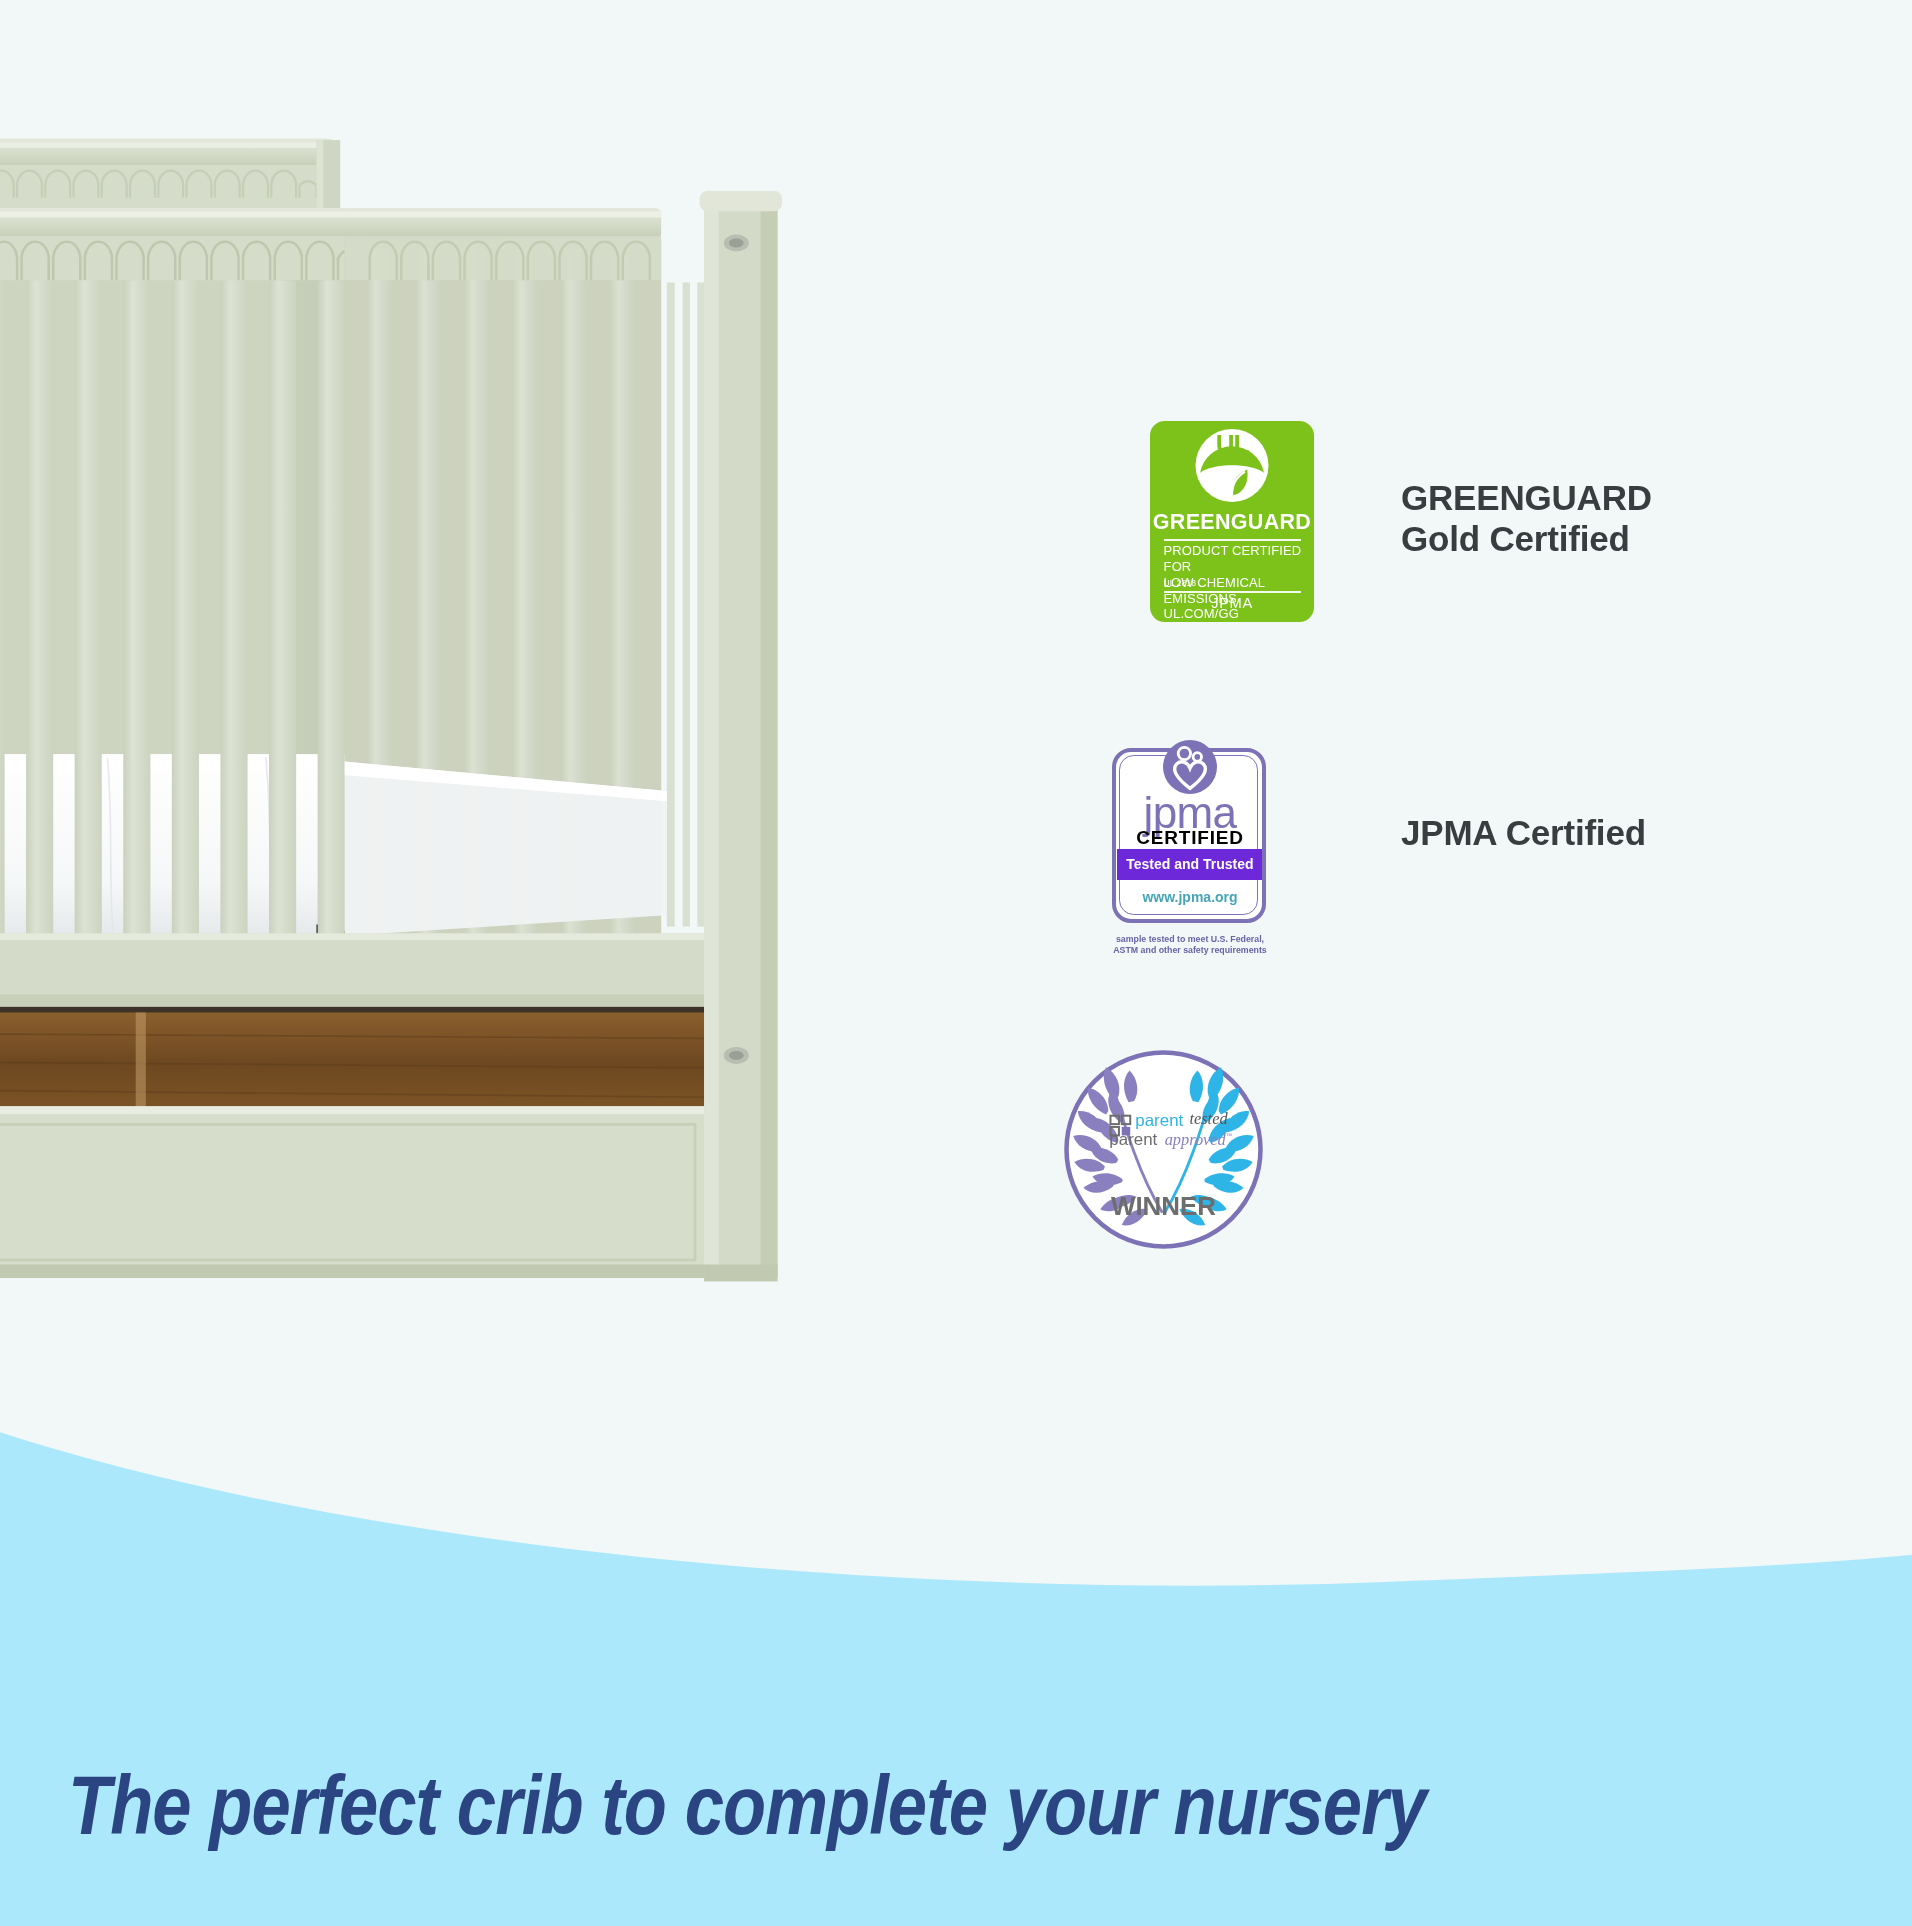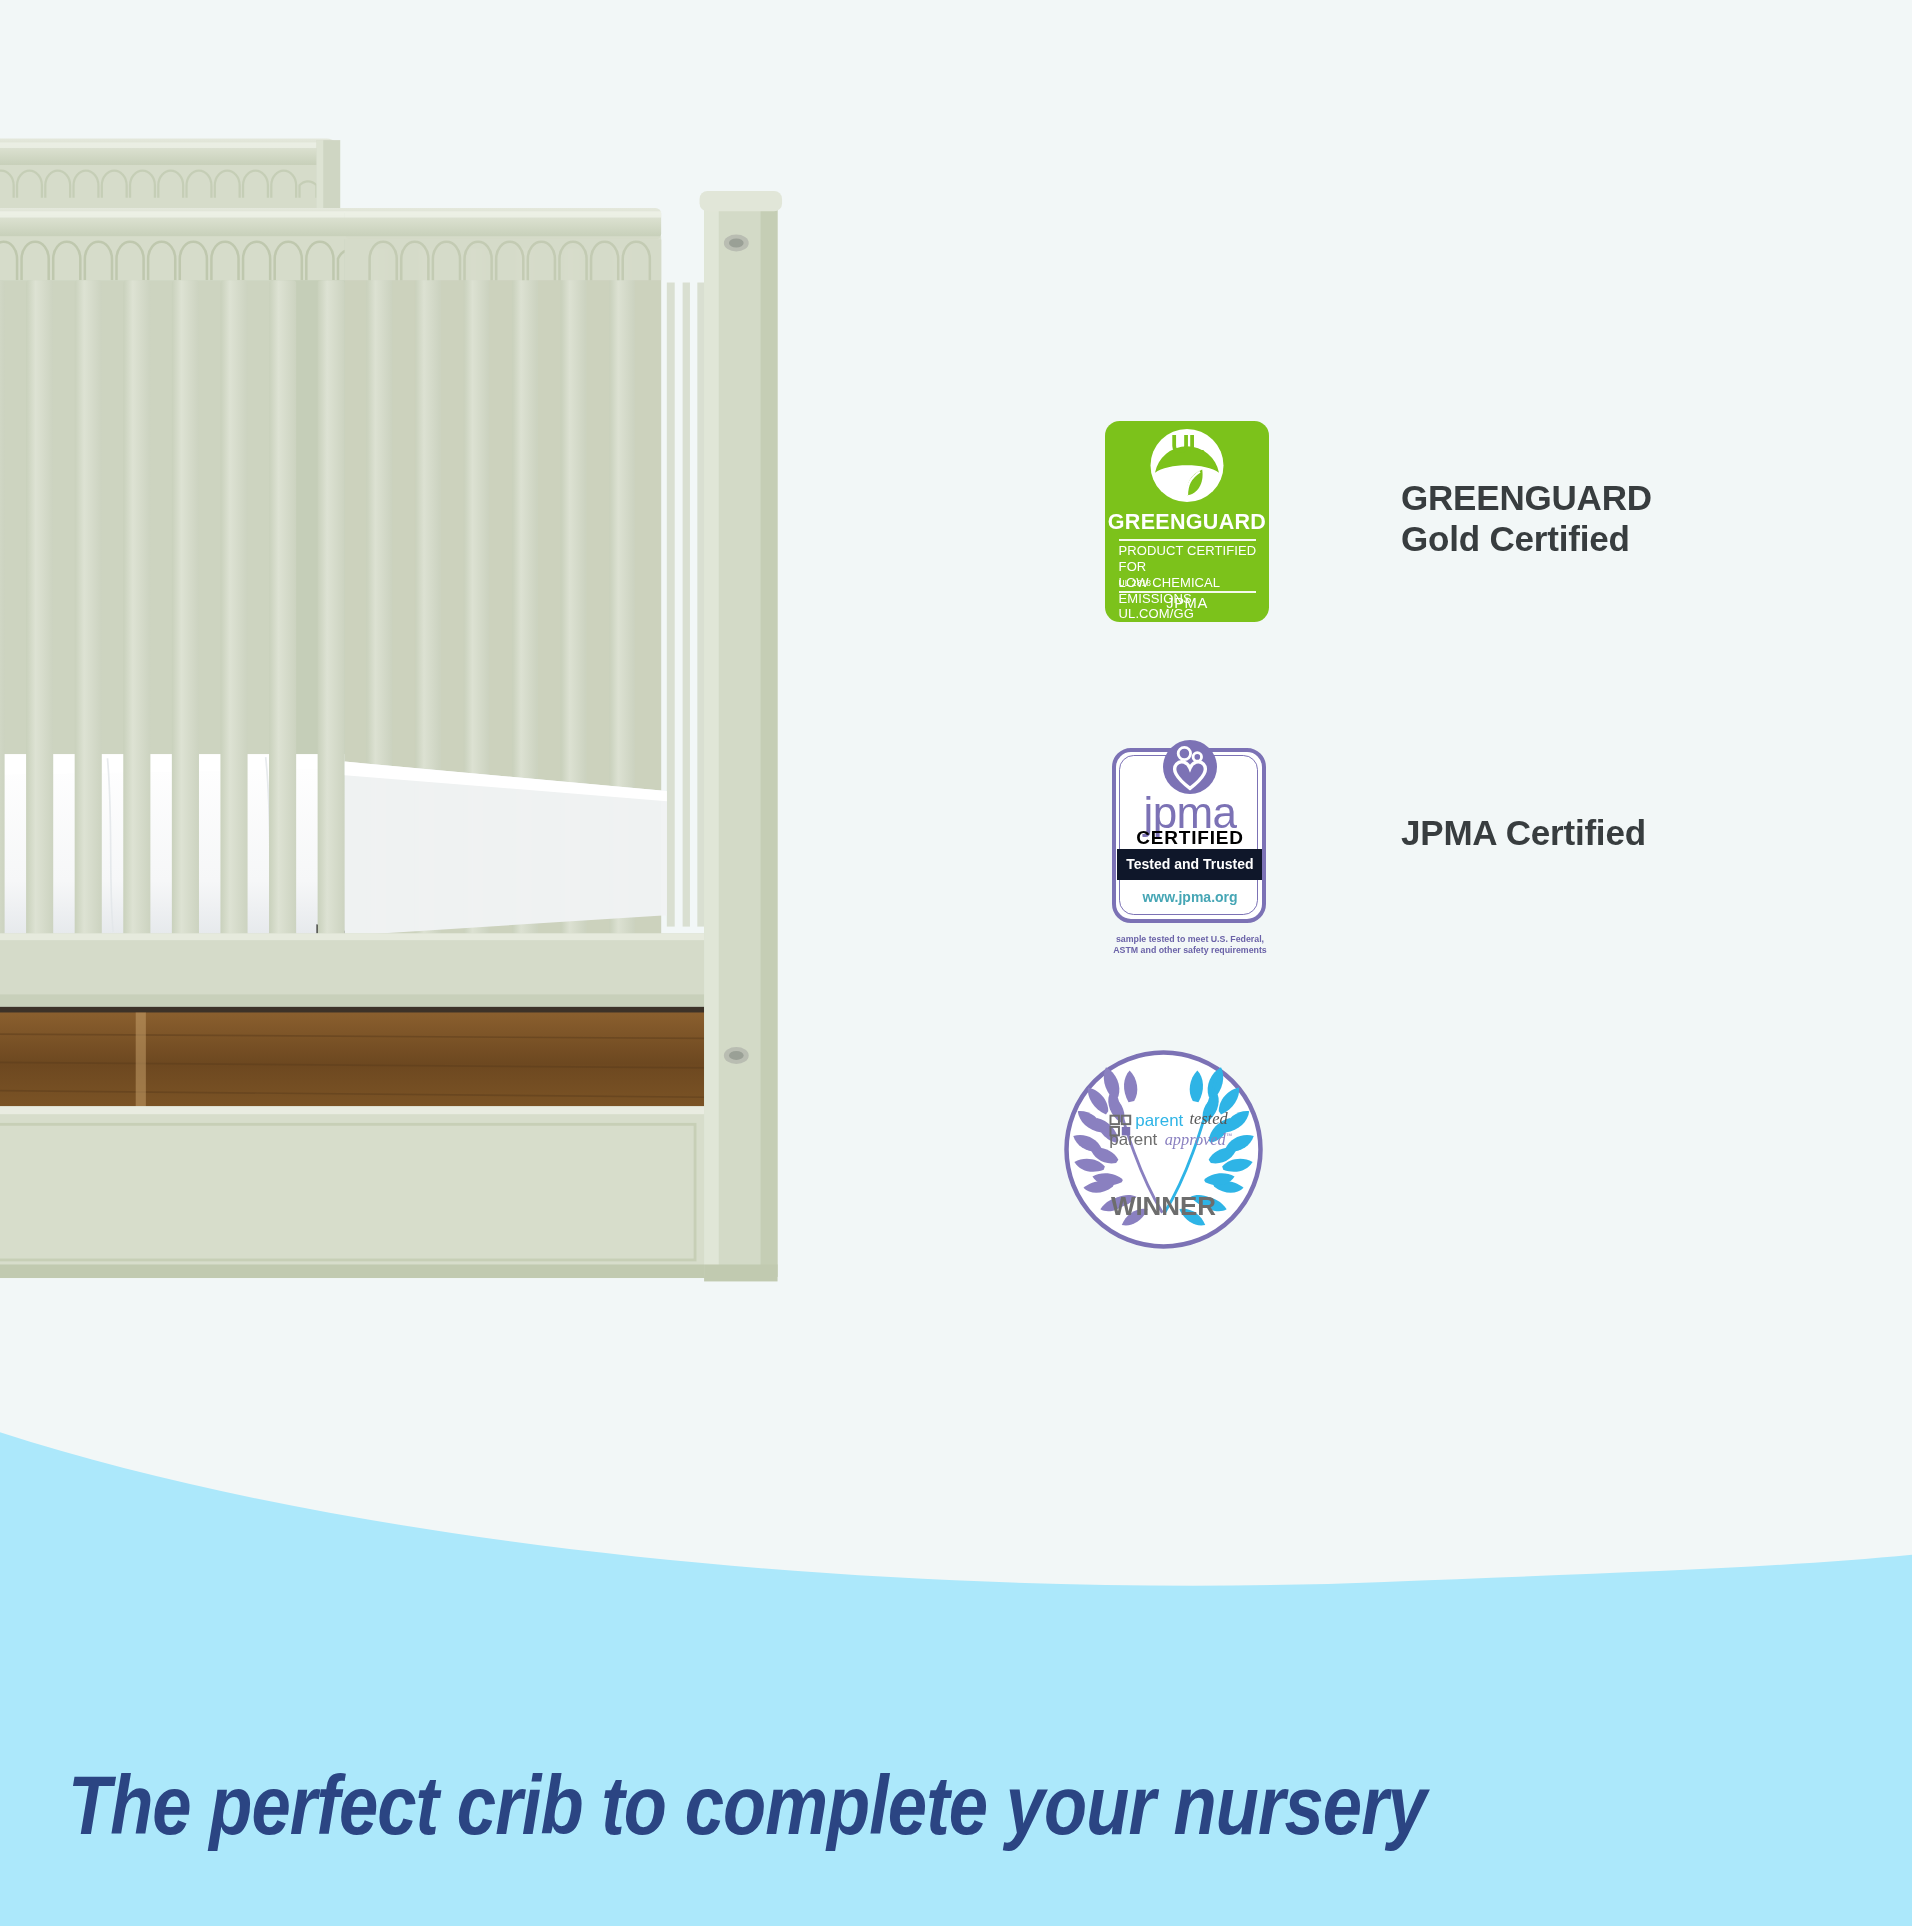--- a/index.html
+++ b/index.html
@@ -13,21 +13,21 @@
   }
 
   
   #wave{position:absolute;left:0;top:0;width:1912px;height:1926px;}
 
   
   #crib-art{position:absolute;left:0;top:0;width:859px;height:1356px;}
 
   
   .badge-row{position:absolute;display:flex;align-items:center;}
-  #row-gg{left:1105px;top:421px;}
+  #row-gg{left:1150px;top:421px;}
   #row-jpma{left:1105px;top:726px;}
   #row-ptpa{left:1062px;top:1048px;}
 
   .badge-box{position:relative;}
 
   .label{
     color:#383d3f;
     font-weight:bold;
     font-size:35px;
     line-height:1.18;
@@ -100,21 +100,21 @@
     position:absolute;left:0;top:67px;width:170px;text-align:center;
     color:#7c72b5;font-size:44px;font-weight:normal;line-height:.9;
     letter-spacing:-0.6px;z-index:4;
   }
   .jpma-cert{
     position:absolute;left:0;top:101px;width:170px;text-align:center;
     color:#000000;font-size:19px;font-weight:bold;letter-spacing:0.8px;z-index:4;
   }
   .jpma-band{
     position:absolute;left:12.4px;top:123px;width:145px;height:30.5px;
-    background:#0f172a;z-index:4;
+    background:#6d28d9;z-index:4;
     display:flex;align-items:center;justify-content:center;
     color:#fff;font-size:14px;font-weight:bold;
   }
   .jpma-url{
     position:absolute;left:0;top:163px;width:170px;text-align:center;
     color:#46a6b5;font-size:14px;font-weight:bold;z-index:4;
   }
   .jpma-fine{
     position:absolute;left:0;top:208px;width:170px;text-align:center;
     color:#6b63a8;font-size:8.8px;font-weight:bold;line-height:1.25;

